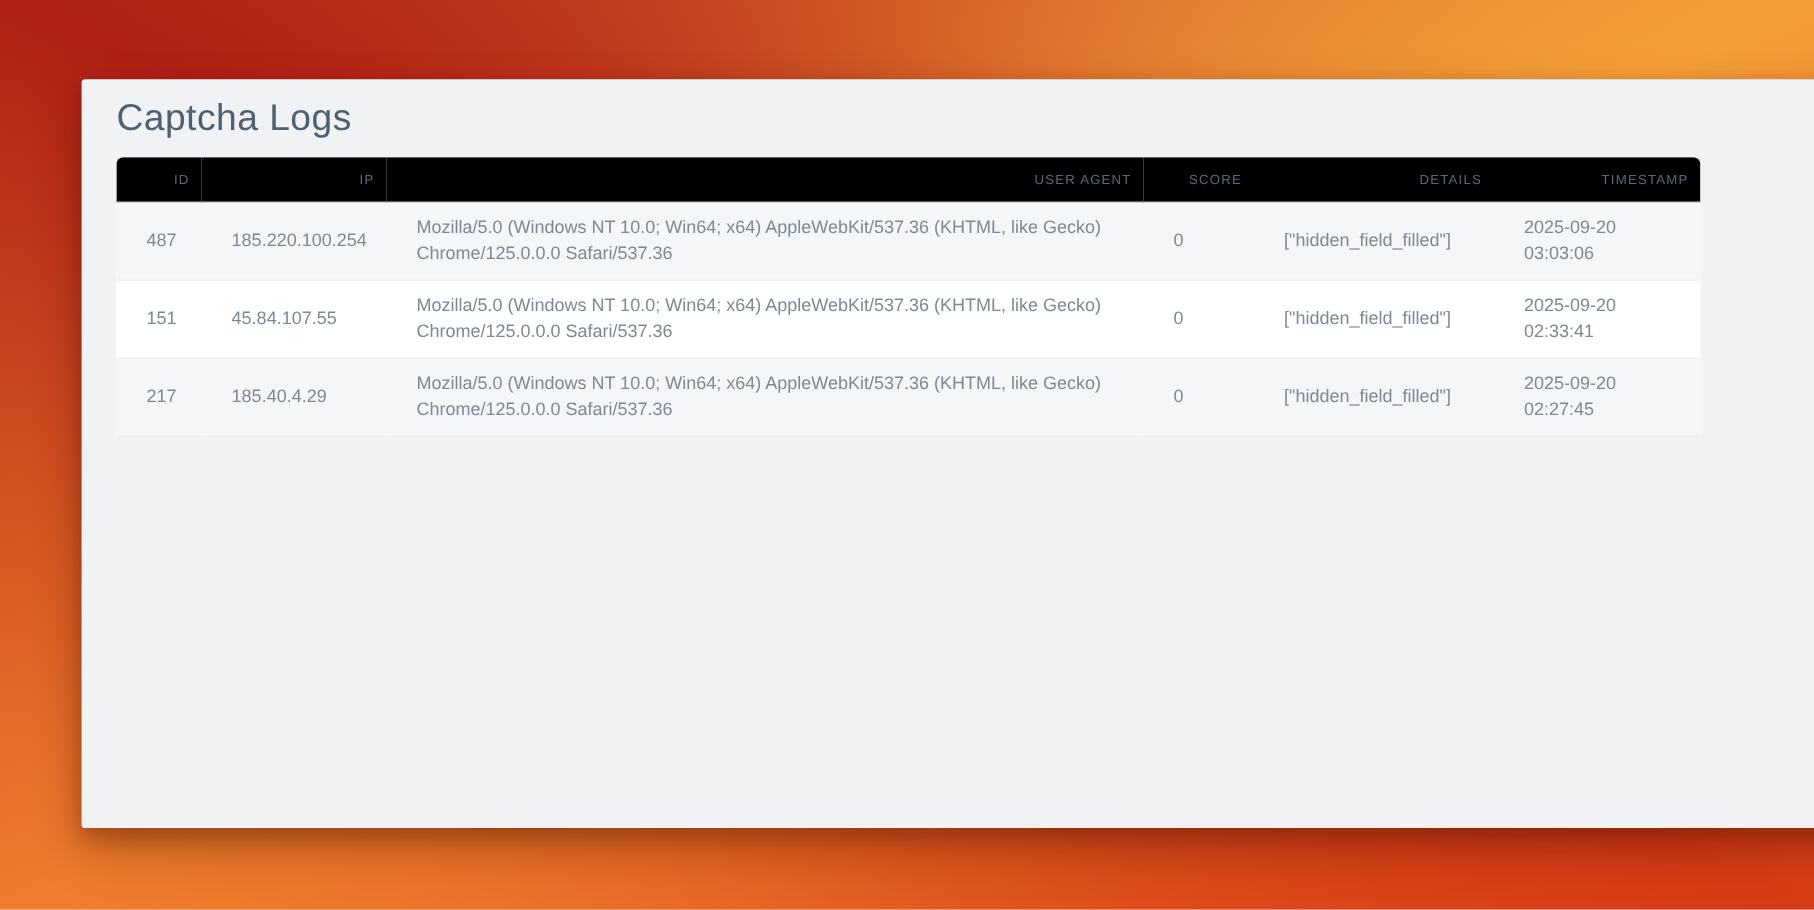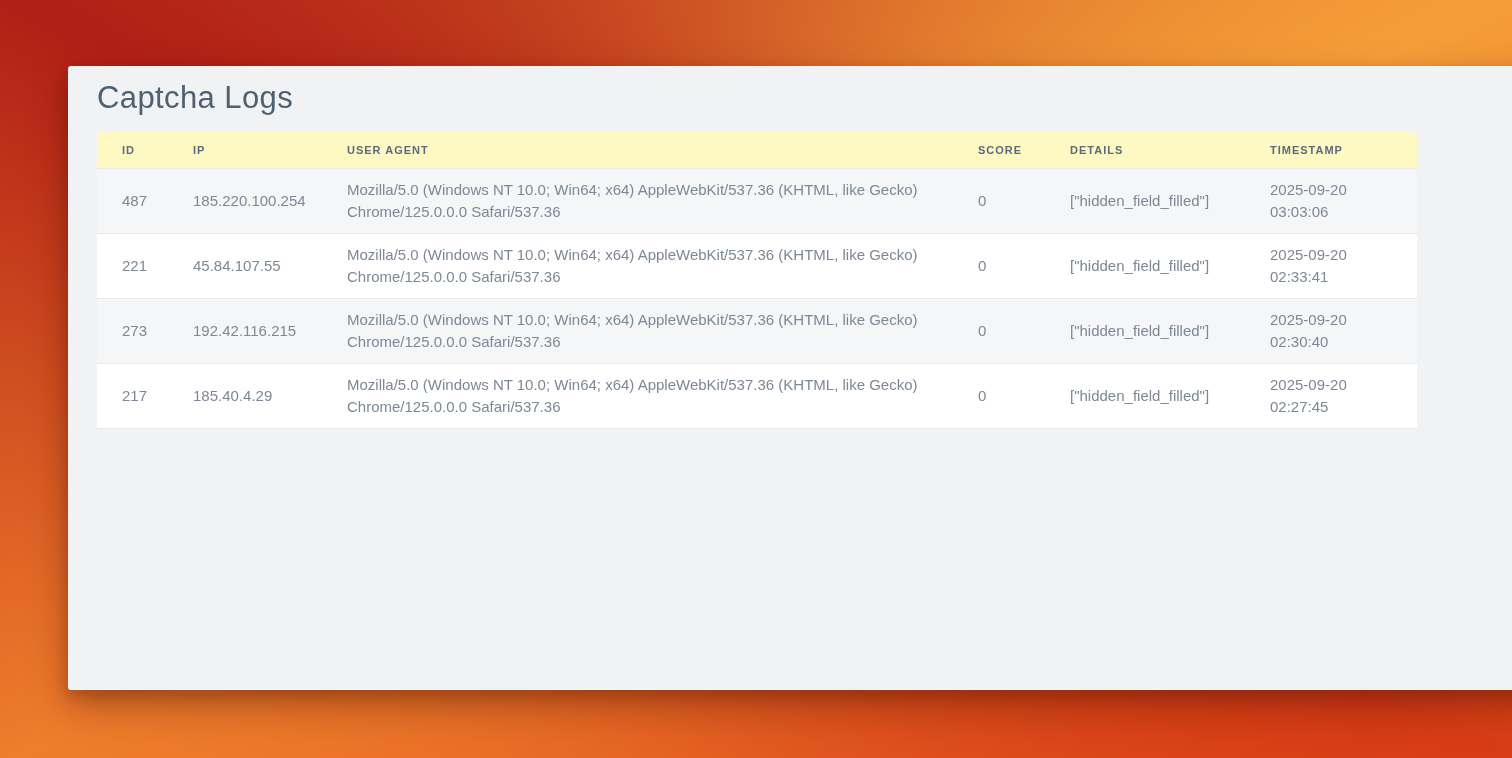--- a/index.html
+++ b/index.html
@@ -63,27 +63,27 @@
   col.c-id      { width: 71px; }
   col.c-ip      { width: 154px; }
   col.c-ua      { width: 631px; }
   col.c-score   { width: 92px; }
   col.c-details { width: 200px; }
   col.c-ts      { width: 172px; }
 
   thead th {
     height: 37px;
     padding: 0 10px 0 25px;
-    text-align: left;
+    text-align: right;
     vertical-align: middle;
     font-size: 11px;
-    font-weight: 700;
+    font-weight: 400;
     letter-spacing: 1px;
     color: var(--header-text, #5b6b7a);
-    background: #fef9c3;
+    background: #000000;
     border-bottom: 1px solid var(--border, #e8eaec);
     white-space: nowrap;
   }
 
   tbody td {
     padding: 10px 10px 10px 25px;
     font-size: 15px;
     line-height: 22px;
     color: var(--cell-text, #7d8896);
     vertical-align: middle;
@@ -124,34 +124,26 @@
       <tbody>
           <tr>
             <td>487</td>
             <td>185.220.100.254</td>
             <td>Mozilla/5.0 (Windows NT 10.0; Win64; x64) AppleWebKit/537.36 (KHTML, like Gecko) Chrome/125.0.0.0 Safari/537.36</td>
             <td>0</td>
             <td>["hidden_field_filled"]</td>
             <td>2025-09-20 03:03:06</td>
           </tr>
           <tr>
-            <td>221</td>
+            <td>151</td>
             <td>45.84.107.55</td>
             <td>Mozilla/5.0 (Windows NT 10.0; Win64; x64) AppleWebKit/537.36 (KHTML, like Gecko) Chrome/125.0.0.0 Safari/537.36</td>
             <td>0</td>
             <td>["hidden_field_filled"]</td>
             <td>2025-09-20 02:33:41</td>
-          </tr>
-          <tr>
-            <td>273</td>
-            <td>192.42.116.215</td>
-            <td>Mozilla/5.0 (Windows NT 10.0; Win64; x64) AppleWebKit/537.36 (KHTML, like Gecko) Chrome/125.0.0.0 Safari/537.36</td>
-            <td>0</td>
-            <td>["hidden_field_filled"]</td>
-            <td>2025-09-20 02:30:40</td>
           </tr>
           <tr>
             <td>217</td>
             <td>185.40.4.29</td>
             <td>Mozilla/5.0 (Windows NT 10.0; Win64; x64) AppleWebKit/537.36 (KHTML, like Gecko) Chrome/125.0.0.0 Safari/537.36</td>
             <td>0</td>
             <td>["hidden_field_filled"]</td>
             <td>2025-09-20 02:27:45</td>
           </tr>
         </tbody>

